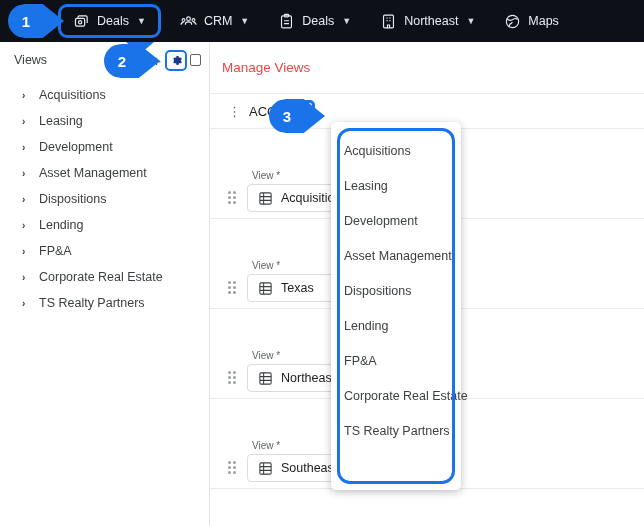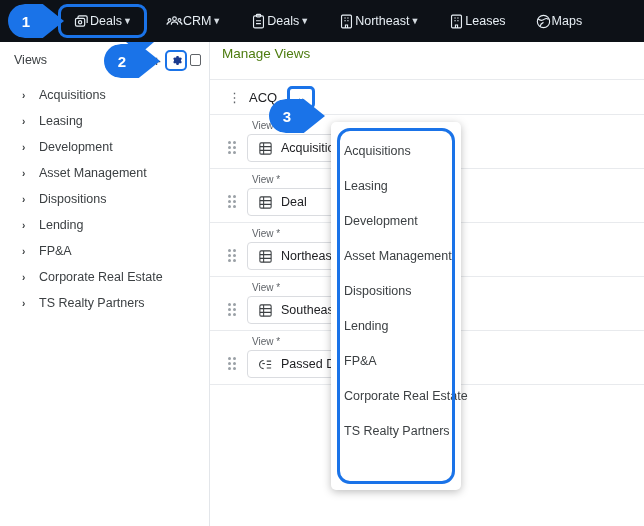--- a/index.html
+++ b/index.html
@@ -14,21 +14,21 @@
   
   .topnav {
     position: absolute; top: 0; left: 0;
     width: 644px; height: 42px;
     background: #0d1117;
     display: flex; align-items: center;
     padding-left: 58px;
     overflow: hidden;
   }
   .nav-item {
-    display: flex; align-items: center; 
+    display: flex; align-items: center; gap: 7px;
     height: 32px; padding: 0 10px;
     color: #e6edf3; font-size: 12.5px;
     white-space: nowrap; flex: 0 0 auto;
     margin-right: 9px;
   }
   .nav-item.highlight {
     border: 3px solid #1a73e8;
     border-radius: 9px;
     height: 34px;
     padding: 0 12px;
@@ -66,42 +66,42 @@
     font-size: 12.5px; color: #3c4043;
   }
   .sb-chev { font-size: 10px; color: #3c4043; font-weight: bold; width: 7px; }
 
   
   .main {
     position: absolute; top: 42px; left: 210px;
     width: 434px; height: 484px; background: #fff;
   }
   .main-title {
-    font-size: 13.5px; color: #4d7c0f;
-    padding: 4px 0 0 12px;
+    font-size: 13.5px; color: #ef4444;
+    padding: 18px 0 0 12px;
   }
   .main-sep { border-top: 1px solid #e8eaed; margin-top: 18px; }
 
   .group-head {
     display: flex; align-items: center; gap: 8px;
     height: 34px; padding-left: 18px;
   }
   .kebab { color: #5f6368; font-size: 13px; letter-spacing: 0; line-height: 1; }
   .group-name { font-size: 13px; color: #202124; white-space: nowrap; }
   .grp-caret-box {
     border: 3px solid #1a73e8; border-radius: 5px;
     width: 28px; height: 23px;
     display: flex; align-items: center; justify-content: center;
     margin-left: 2px;
   }
   .grp-caret { font-size: 10px; color: #3c4043; }
 
   .rowline { border-top: 1px solid #e8eaed; }
 
-  .view-row { padding: 5px 15px 6px 18px; }
+  .view-row { padding: 5px 15px 6px 18px; margin-top: 36px; }
   .view-lbl { font-size: 10px; color: #5f6368; margin: 0 0 3px 24px; }
   .view-body { display: flex; align-items: center; gap: 8px; }
   .grip {
     width: 11px; height: 15px; flex: 0 0 auto;
     display: grid; grid-template-columns: repeat(2, 3px);
     grid-template-rows: repeat(3, 3px); gap: 2px;
   }
   .grip i { background: #9aa0a6; border-radius: 50%; width: 3px; height: 3px; display: block; }
   .view-chip {
     display: flex; align-items: center; gap: 8px;
@@ -214,29 +214,20 @@
       <span class="nav-ico">
         <svg viewBox="0 0 24 24" fill="none" stroke="#e6edf3" stroke-width="1.6">
           <rect x="5" y="3" width="14" height="18" rx="1.5"></rect>
           <path d="M9 7h2M13 7h2M9 11h2M13 11h2M10.5 21v-4h3v4"></path>
         </svg>
       </span>
       <span>Northeast</span>
       <span class="caret">▼</span>
     </div>
 
-    <div class="nav-item">
-      <span class="nav-ico">
-        <svg viewBox="0 0 24 24" fill="none" stroke="#e6edf3" stroke-width="1.6">
-          <rect x="5" y="3" width="14" height="18" rx="1.5"></rect>
-          <path d="M9 7h2M13 7h2M9 11h2M13 11h2M10.5 21v-4h3v4"></path>
-        </svg>
-      </span>
-      <span>Leases</span>
-    </div>
 
     <div class="nav-item">
       <span class="nav-ico">
         <svg viewBox="0 0 24 24" fill="none" stroke="#e6edf3" stroke-width="1.6">
           <circle cx="12" cy="12" r="8.7"></circle>
           <path d="M4.4 8.5c3 2.4 6 2.4 9 .2 2-1.5 3.6-1.3 5.6.4M7 19.2c.6-3 2.3-5 5-6"></path>
         </svg>
       </span>
       <span>Maps</span>
     </div>
@@ -346,21 +337,21 @@
             <i></i>
             <i></i>
           </span>
         <span class="view-chip">
           <span class="chip-ico">
             <svg viewBox="0 0 24 24" fill="none" stroke="#3c4043" stroke-width="1.7">
               <rect x="3" y="3" width="18" height="18" rx="2"></rect>
               <path d="M3 9h18M3 15h18M9 3v18"></path>
             </svg>
           </span>
-          <span>Deal</span>
+          <span>Texas</span>
         </span>
       </div>
     </div>
 
     <div class="rowline"></div>
     <div class="view-row">
       <div class="view-lbl">View *</div>
       <div class="view-body">
         <span class="grip">
             <i></i>

